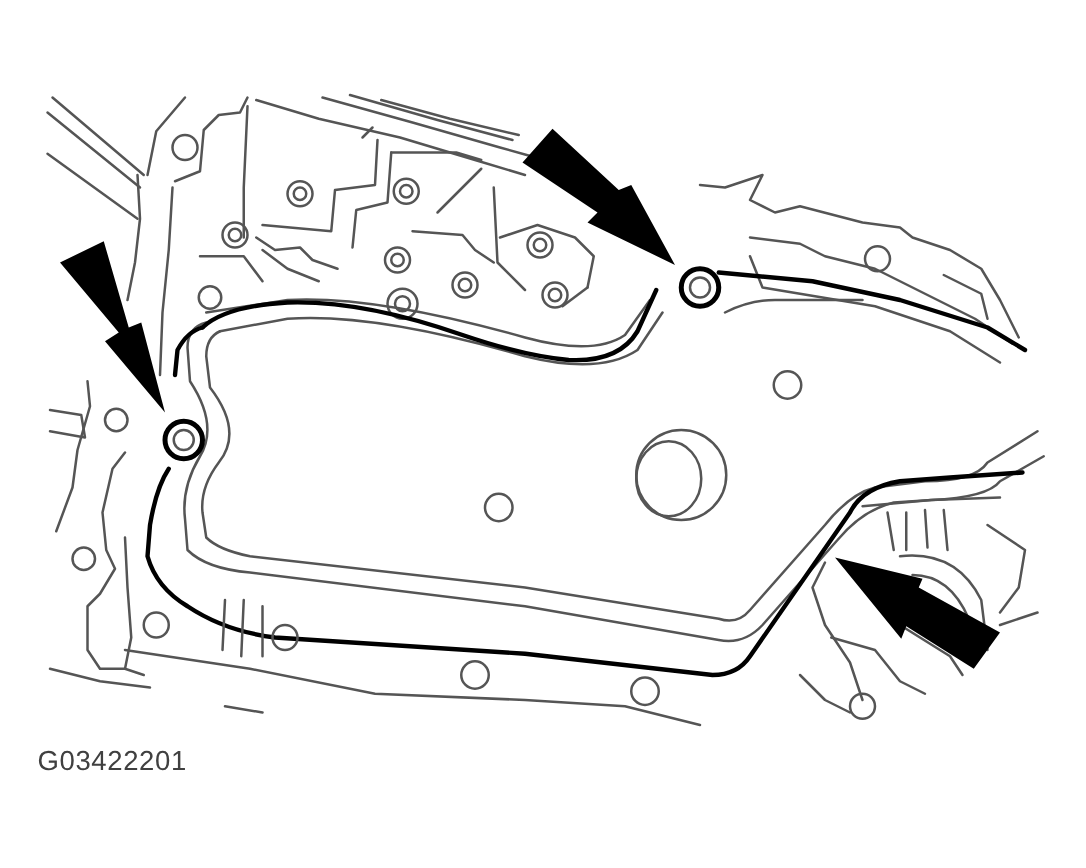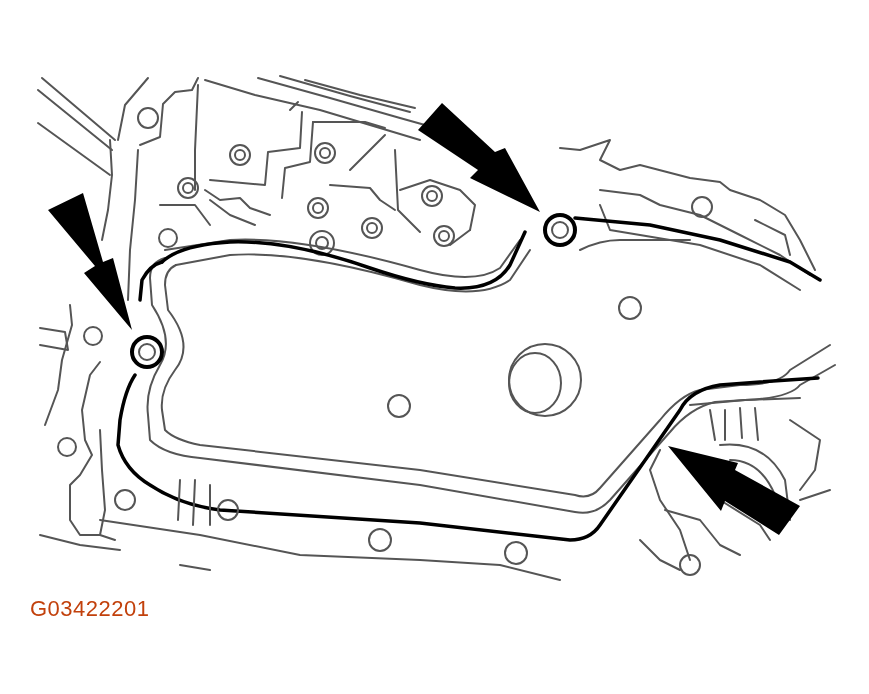--- a/index.html
+++ b/index.html
@@ -26,21 +26,21 @@
     .bolt-ring { fill: none; stroke: #000000; stroke-width: 4; }
     .bolt-inner { fill: none; stroke: #555555; stroke-width: 2; }
     .hole { fill: none; stroke: #555555; stroke-width: 2; }
     .arrow { fill: #000000; stroke: none; }
     #caption {
       position: absolute;
       left: 30px;
       top: 596px;
       font-size: 22px;
       font-weight: 400;
-      color: #c2410c;
+      color: #404040;
       letter-spacing: 0.5px;
     }
   </style>
 </head>
 <body>
 
 <svg id="figure" viewBox="0 0 869 694" xmlns="http://www.w3.org/2000/svg">
 
   <g>
     <path class="thin" d="M42 78 L115 140"></path>

